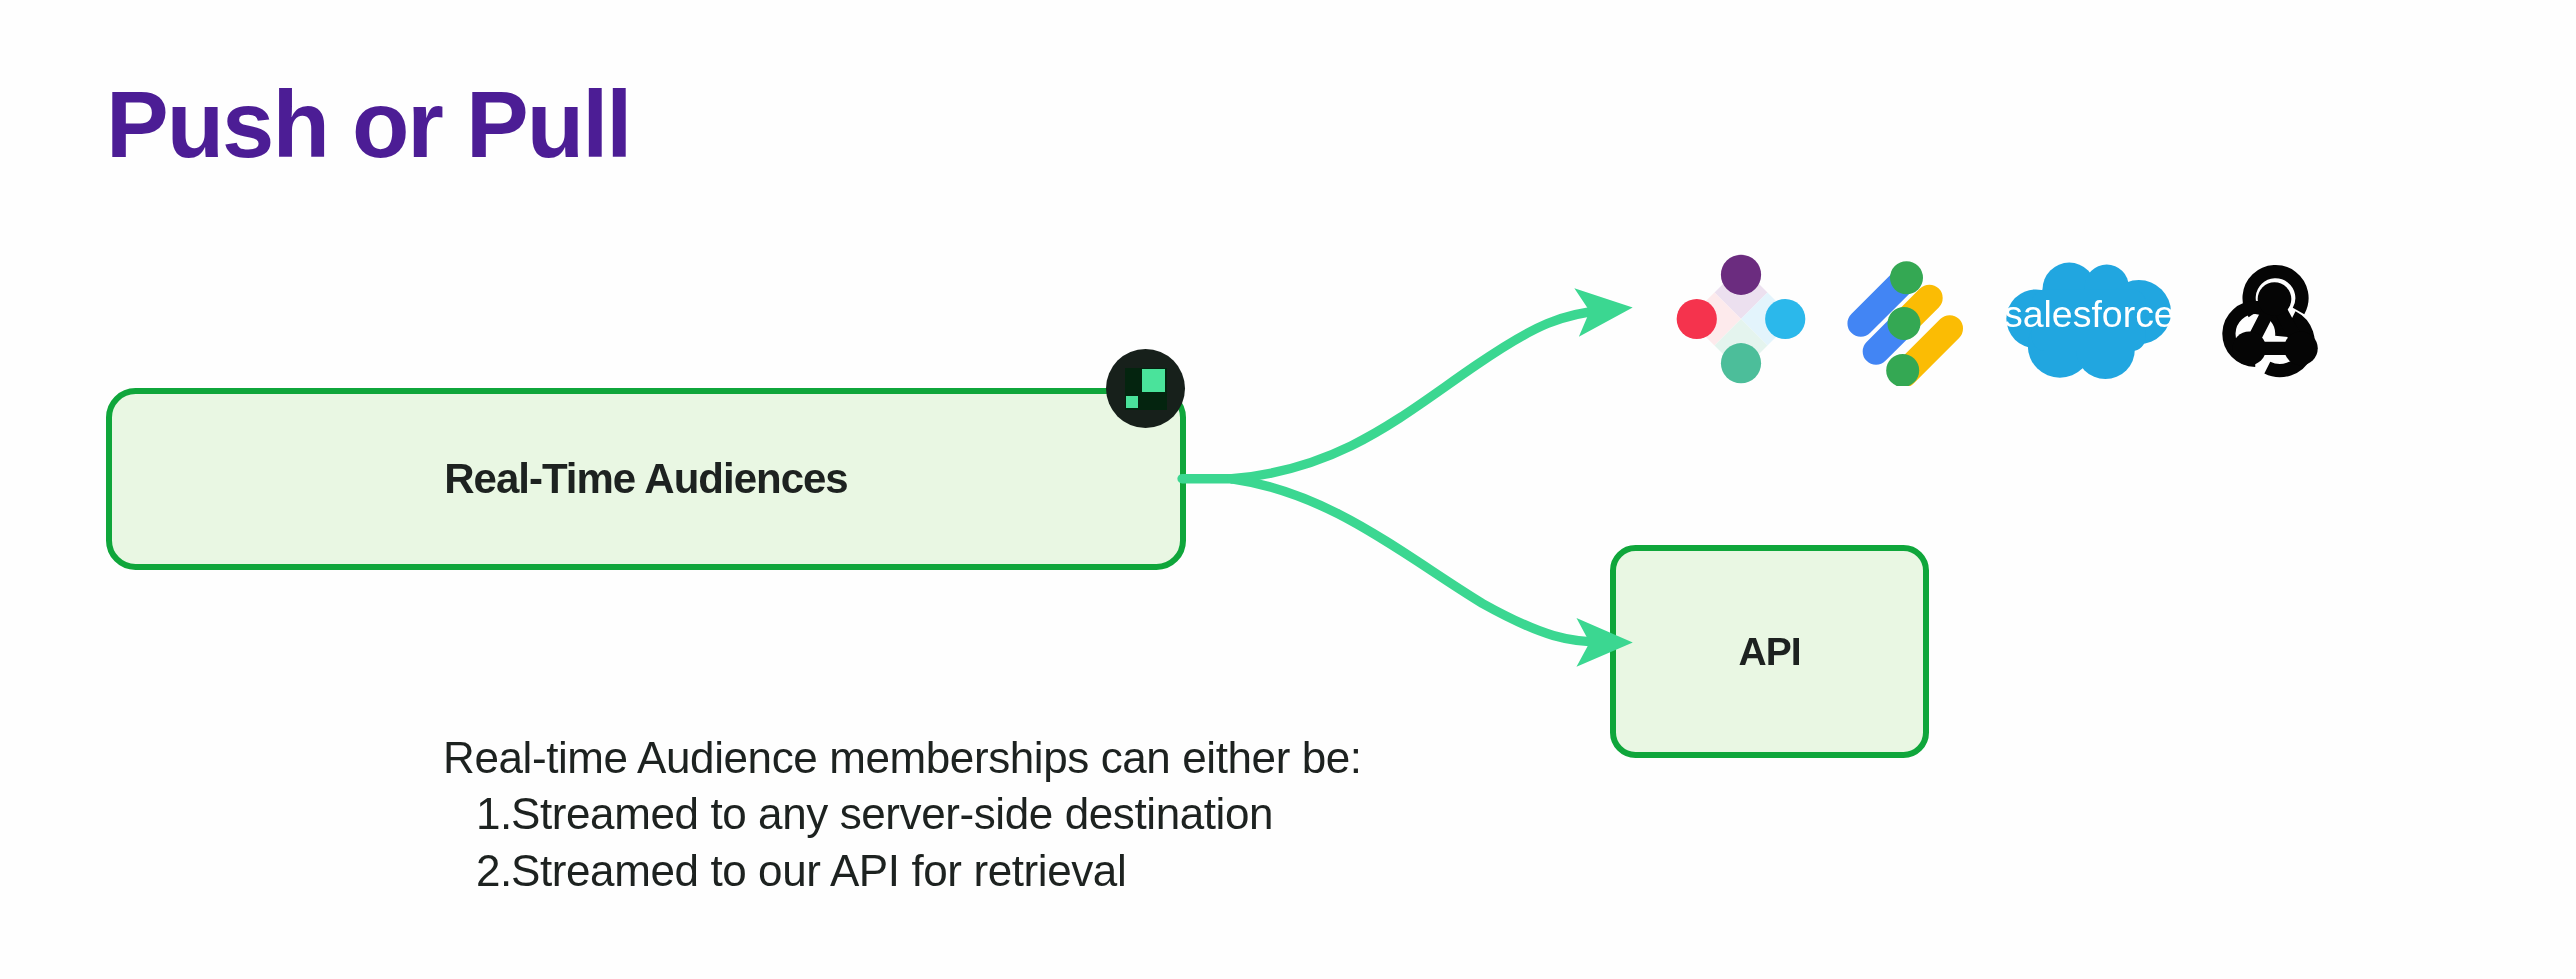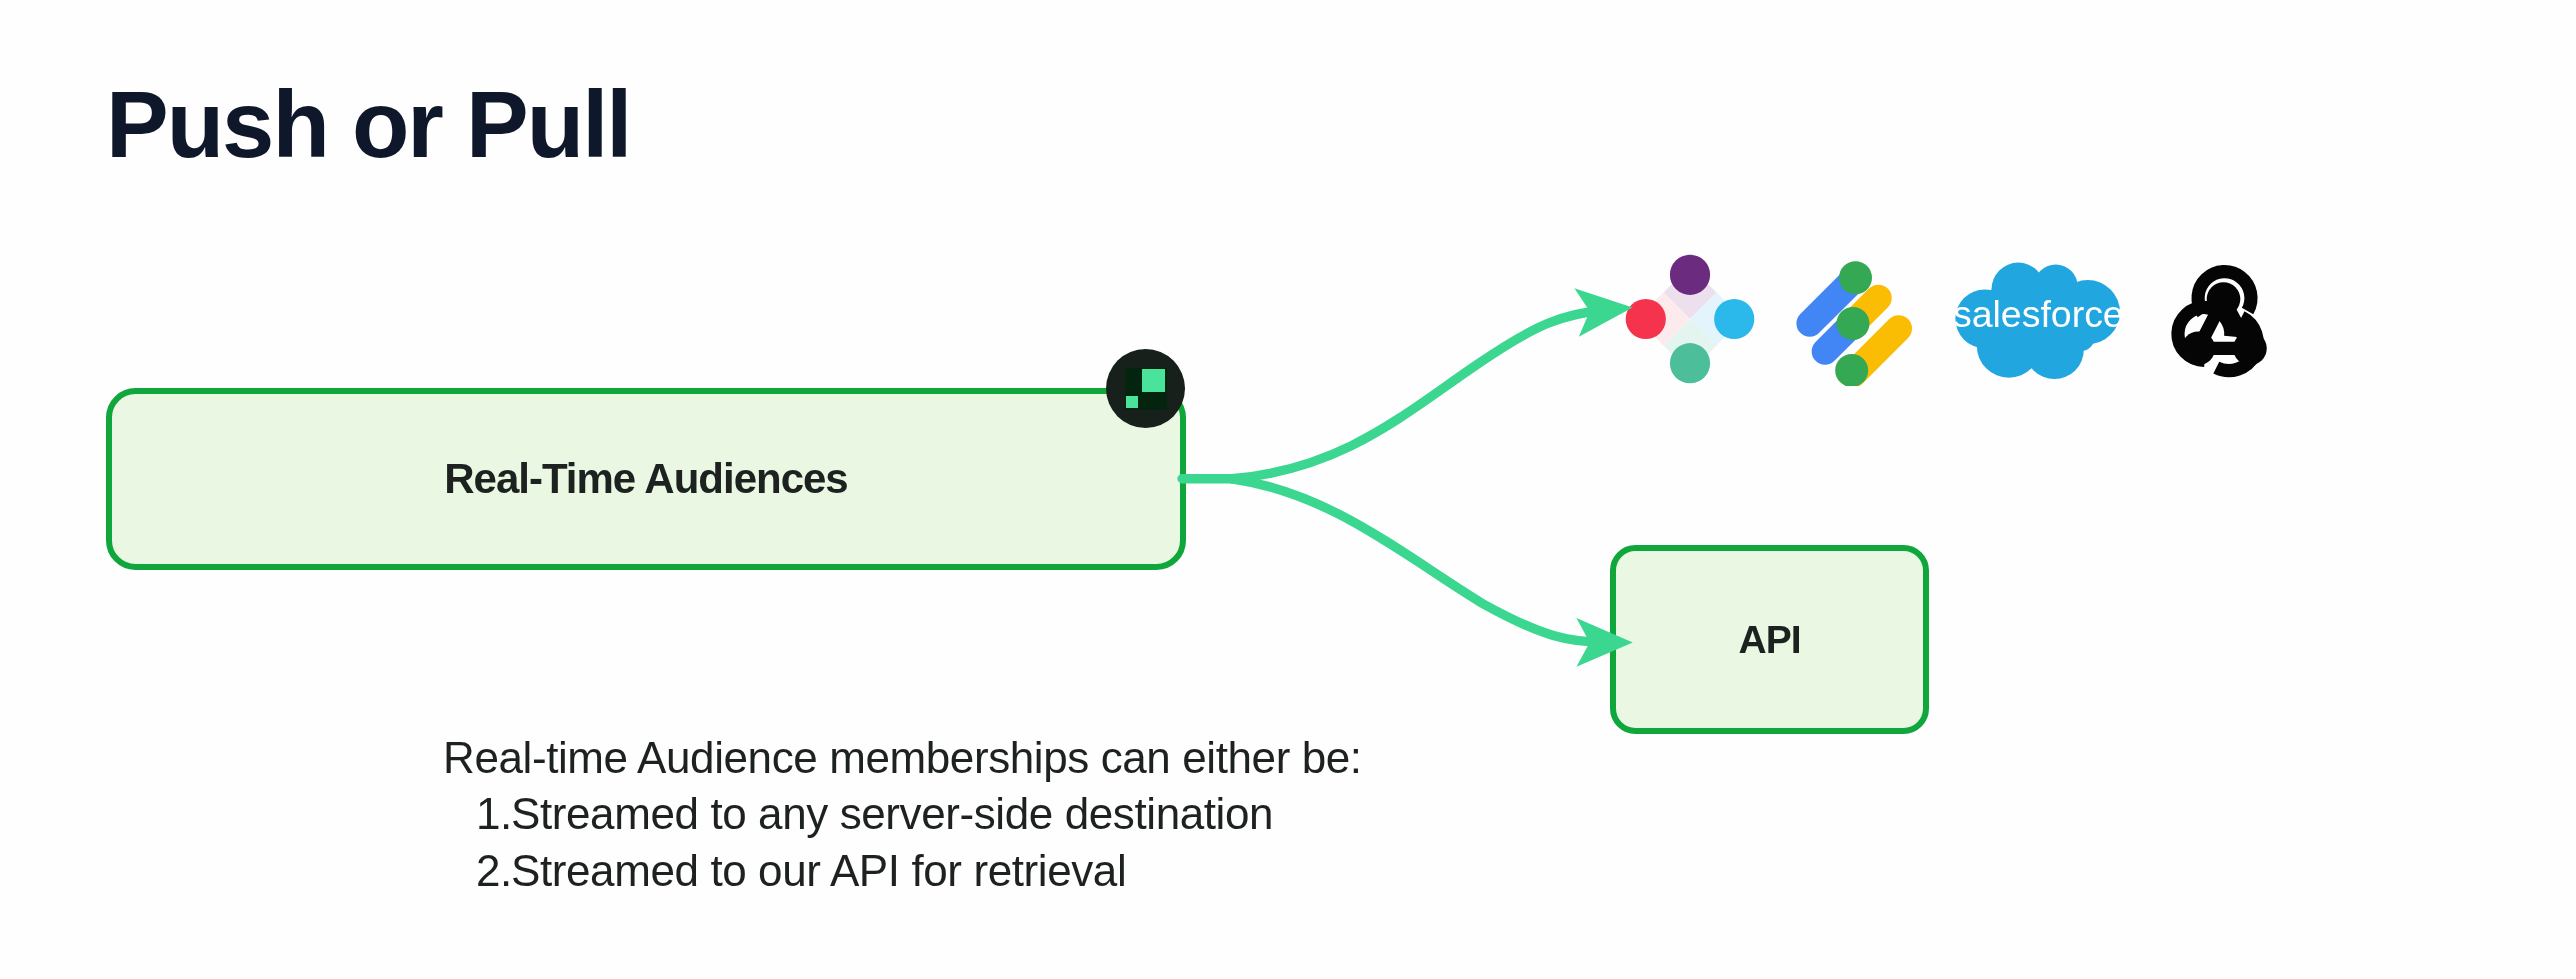--- a/index.html
+++ b/index.html
@@ -19,21 +19,21 @@
 
   
   #slide-title {
     position: absolute;
     left: 106px;
     top: 72px;
     font-size: 94px;
     line-height: 1.12;
     font-weight: 800;
     letter-spacing: -2px;
-    color: #0f172a;
+    color: #4c1d95;
     white-space: nowrap;
   }
 
   
   .node-box {
     position: absolute;
     background: #e9f7e3;
     border: 6px solid #0fa63b;
     border-radius: 27px;
     box-sizing: border-box;
@@ -54,21 +54,21 @@
     width: 1080px;
     height: 182px;
     border-radius: 29.5px;
   }
   #rta-box .node-label { font-size: 42px; text-align: center; }
 
   #api-box {
     left: 1610px;
     top: 545px;
     width: 319px;
-    height: 189px;
+    height: 213px;
     border-radius: 25.5px;
   }
   #api-box .node-label { font-size: 39px; }
 
   
   #rta-badge {
     position: absolute;
     left: 1106px;
     top: 349px;
     width: 79px;
@@ -110,21 +110,21 @@
     top: 0;
     width: 2576px;
     height: 979px;
     pointer-events: none;
     z-index: 2;
   }
 
   
   #destinations {
     position: absolute;
-    left: 1623px;
+    left: 1674px;
     top: 235px;
     width: 792px;
     height: 168px;
     display: flex;
     align-items: center;
     gap: 35px;
   }
   .logo-slot {
     position: relative;
     flex: none;

